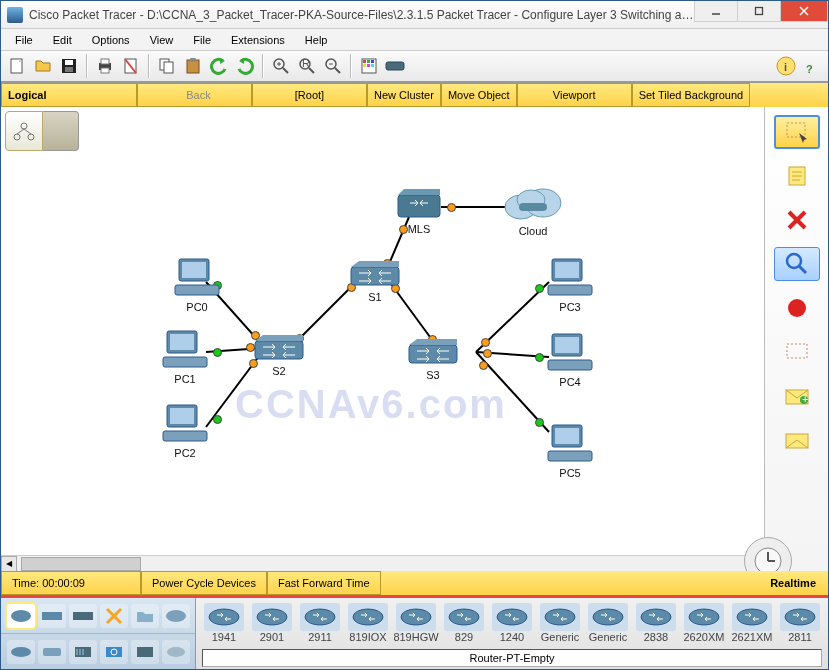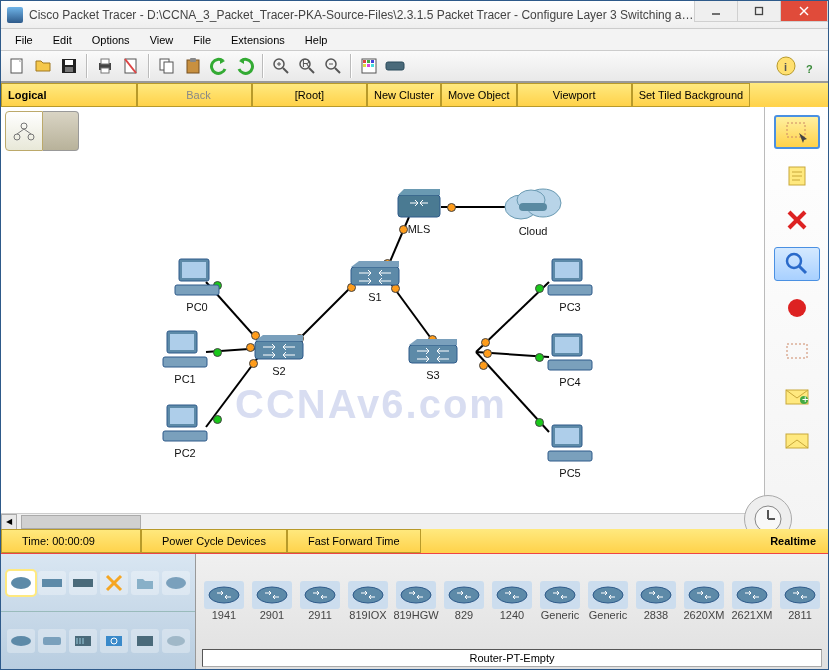--- a/index.html
+++ b/index.html
@@ -62,25 +62,25 @@
 
 
 .rightcol { width: 64px; background: linear-gradient(#fff,#f4f4f4); border-left: 1px solid #bbb; display: flex; flex-direction: column; align-items: center; padding-top: 8px; gap: 10px; }
 .rtool { width: 46px; height: 34px; display: flex; align-items: center; justify-content: center; border-radius: 3px; }
 .rtool.sel { background: linear-gradient(#fff0a0,#ffd24a); border: 2px solid #4a90e2; }
 .rtool.active { background: linear-gradient(#d4e9ff,#a8d0ff); border: 1px solid #4a90e2; }
 .clock { position:absolute; right:36px; bottom:-14px; width:48px; height:48px; border-radius:50%; background:#eee; border:1px solid #aaa; display:flex; align-items:center; justify-content:center; z-index:5;}
 
 
 .timebar { height: 24px; background: linear-gradient(#ffe97f,#ffd24a); display: flex; align-items: stretch; }
-.timebar .seg { border: 1px solid #b89a2a; padding: 0 20px; display:flex; align-items:center; }
+.timebar .seg { border: 1px solid #b89a2a; padding: 0 10px; display:flex; align-items:center; }
 .timebar .rt { margin-left:auto; font-weight:bold; padding:0 12px; display:flex; align-items:center; }
 
 
-.bottom { height: 116px; display:flex; border-top:1px solid #ef4444;text-align:center; }
+.bottom { height: 74px; display:flex; border-top:3px solid #ef4444;text-align:center; }
 .catpanel { width:210px; background:linear-gradient(#d9e6f2,#b8cde0); border-right:1px solid #999; display:flex; flex-direction:column; }
 .catrow { flex:1; display:flex; align-items:center; justify-content:space-around; padding:2px 4px; }
 .caticon { width:28px; height:24px; background:rgba(255,255,255,0.3); border-radius:3px; display:flex; align-items:center; justify-content:center; }
 .caticon.sel { background:#fff; box-shadow:0 0 0 2px #ffe97f; }
 .devpanel { flex:1; background:linear-gradient(#f0f0f0,#e0e0e0); display:flex; flex-direction:column; }
 .devrow { flex:1; display:flex; align-items:center; gap:4px; padding:2px 6px; overflow:hidden; }
 .devitem { width:44px; display:flex; flex-direction:column; align-items:center; font-size:9px; color:#444; }
 .devitem .ic { width:40px; height:28px; background:#cde; border-radius:3px; display:flex; align-items:center; justify-content:center; }
 .namebar { height:18px; border:1px inset #aaa; background:#fff; display:flex; align-items:center; justify-content:center; margin:2px 6px; font-size:11px; }
 

